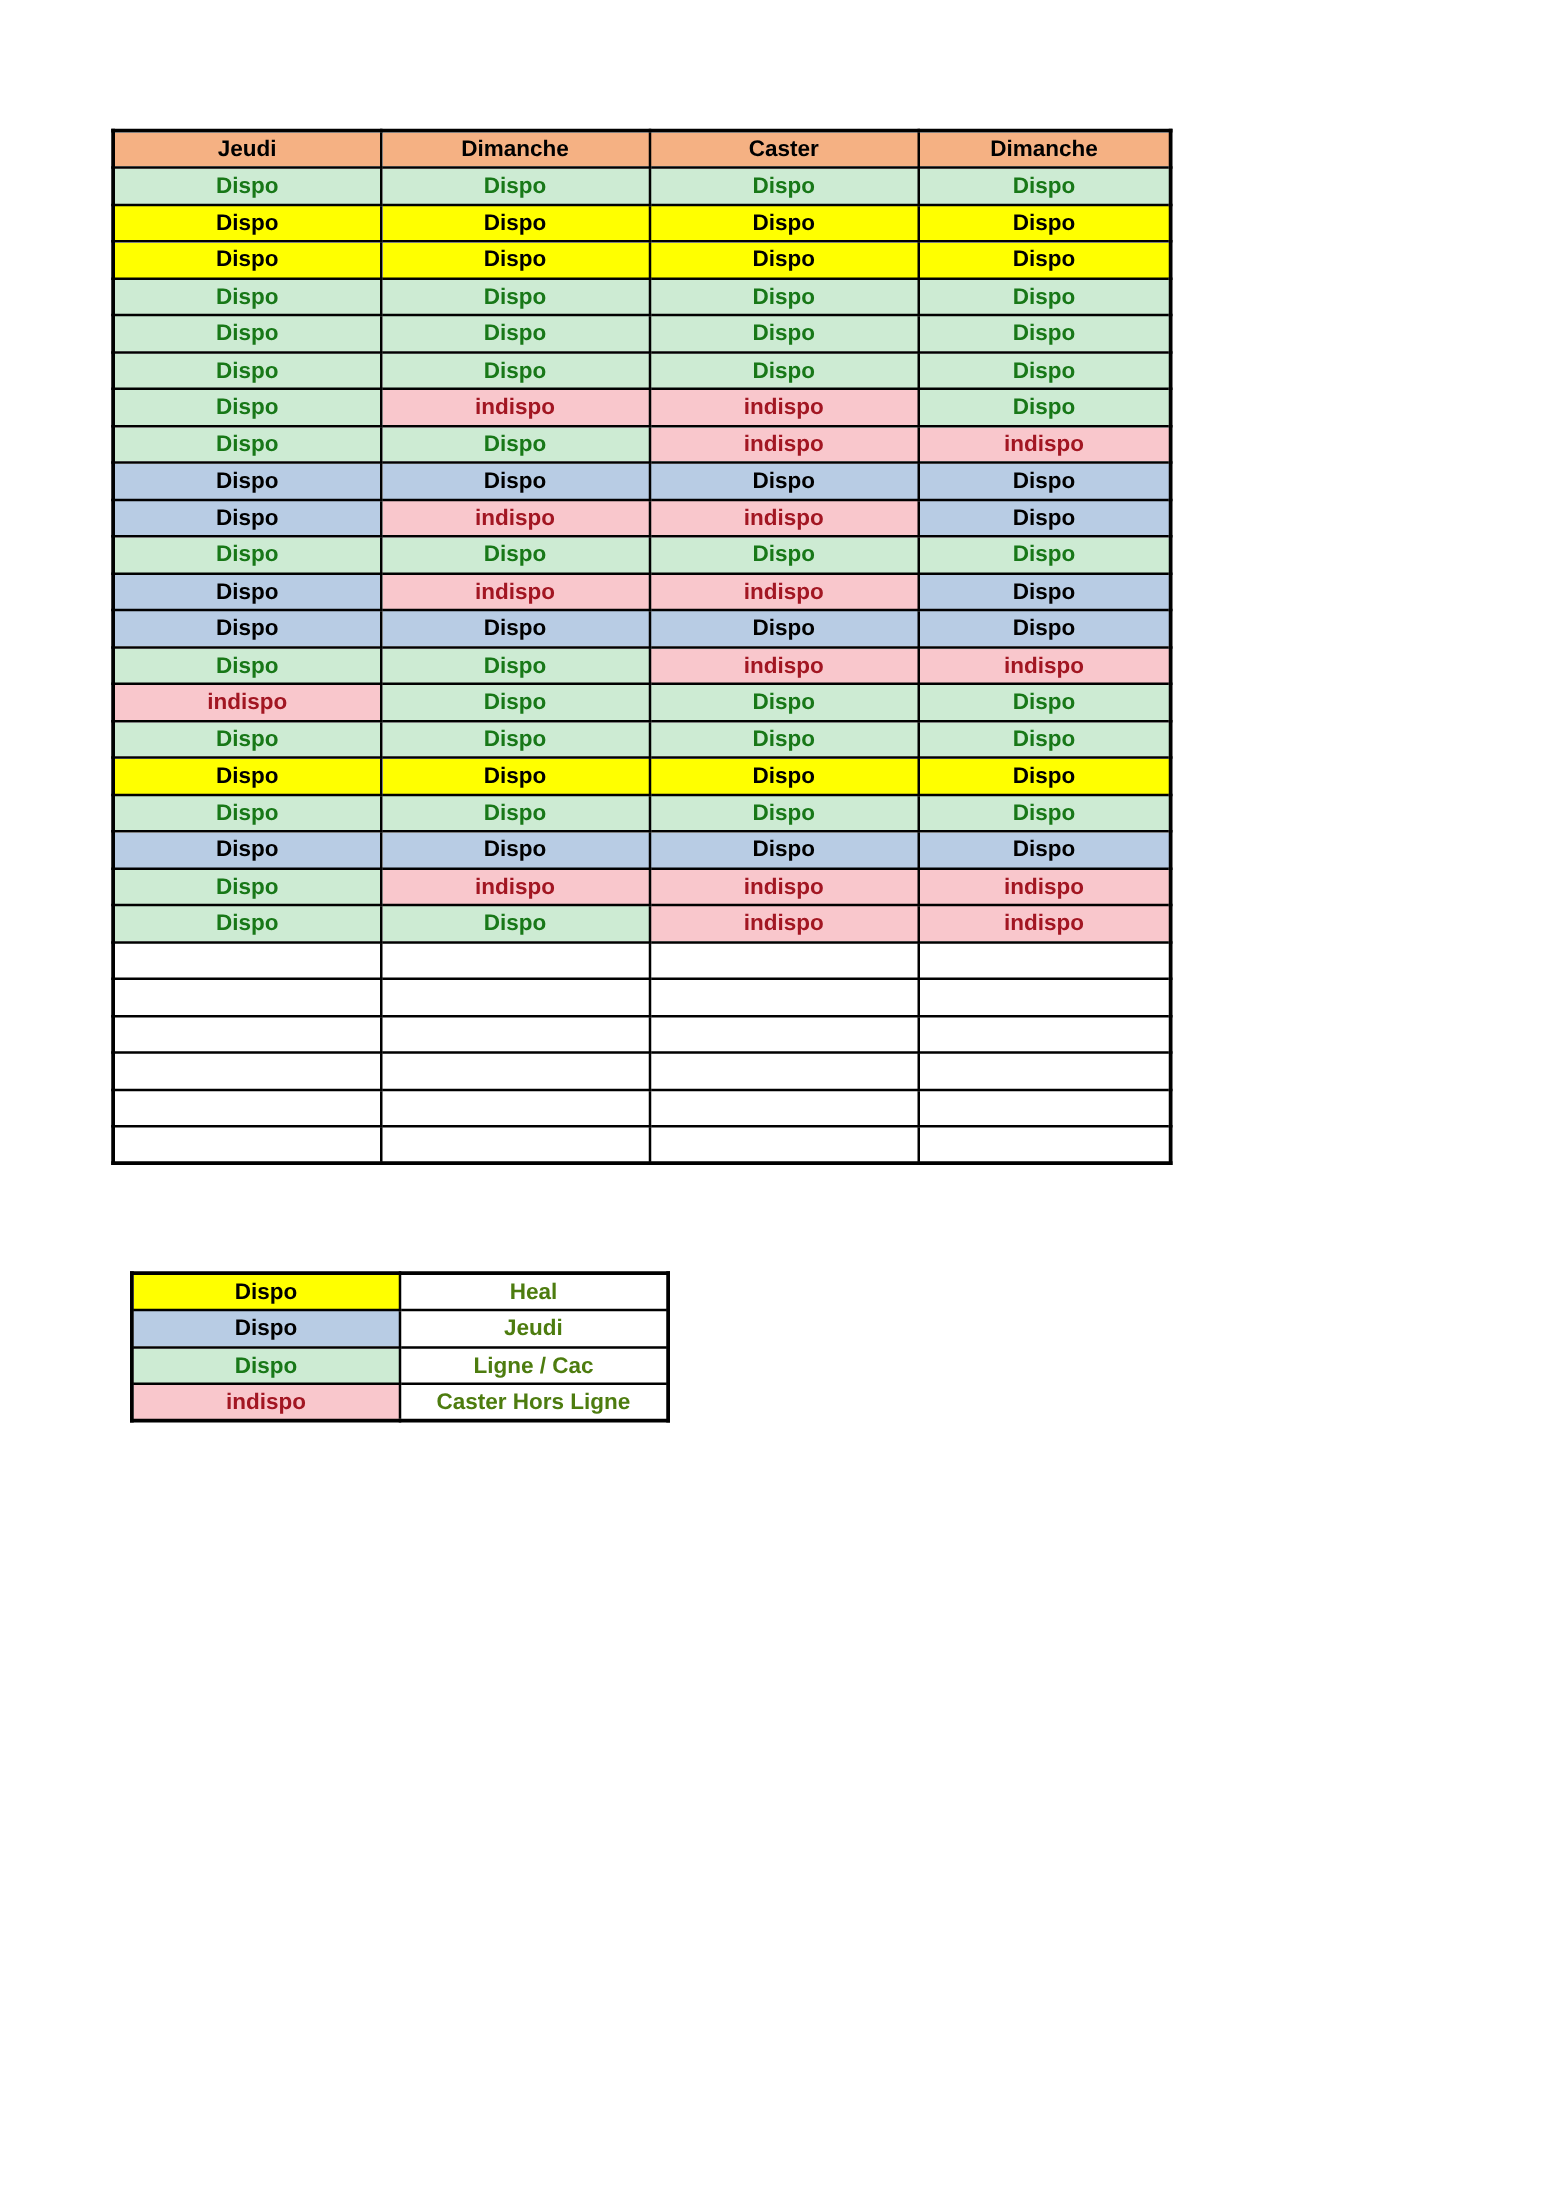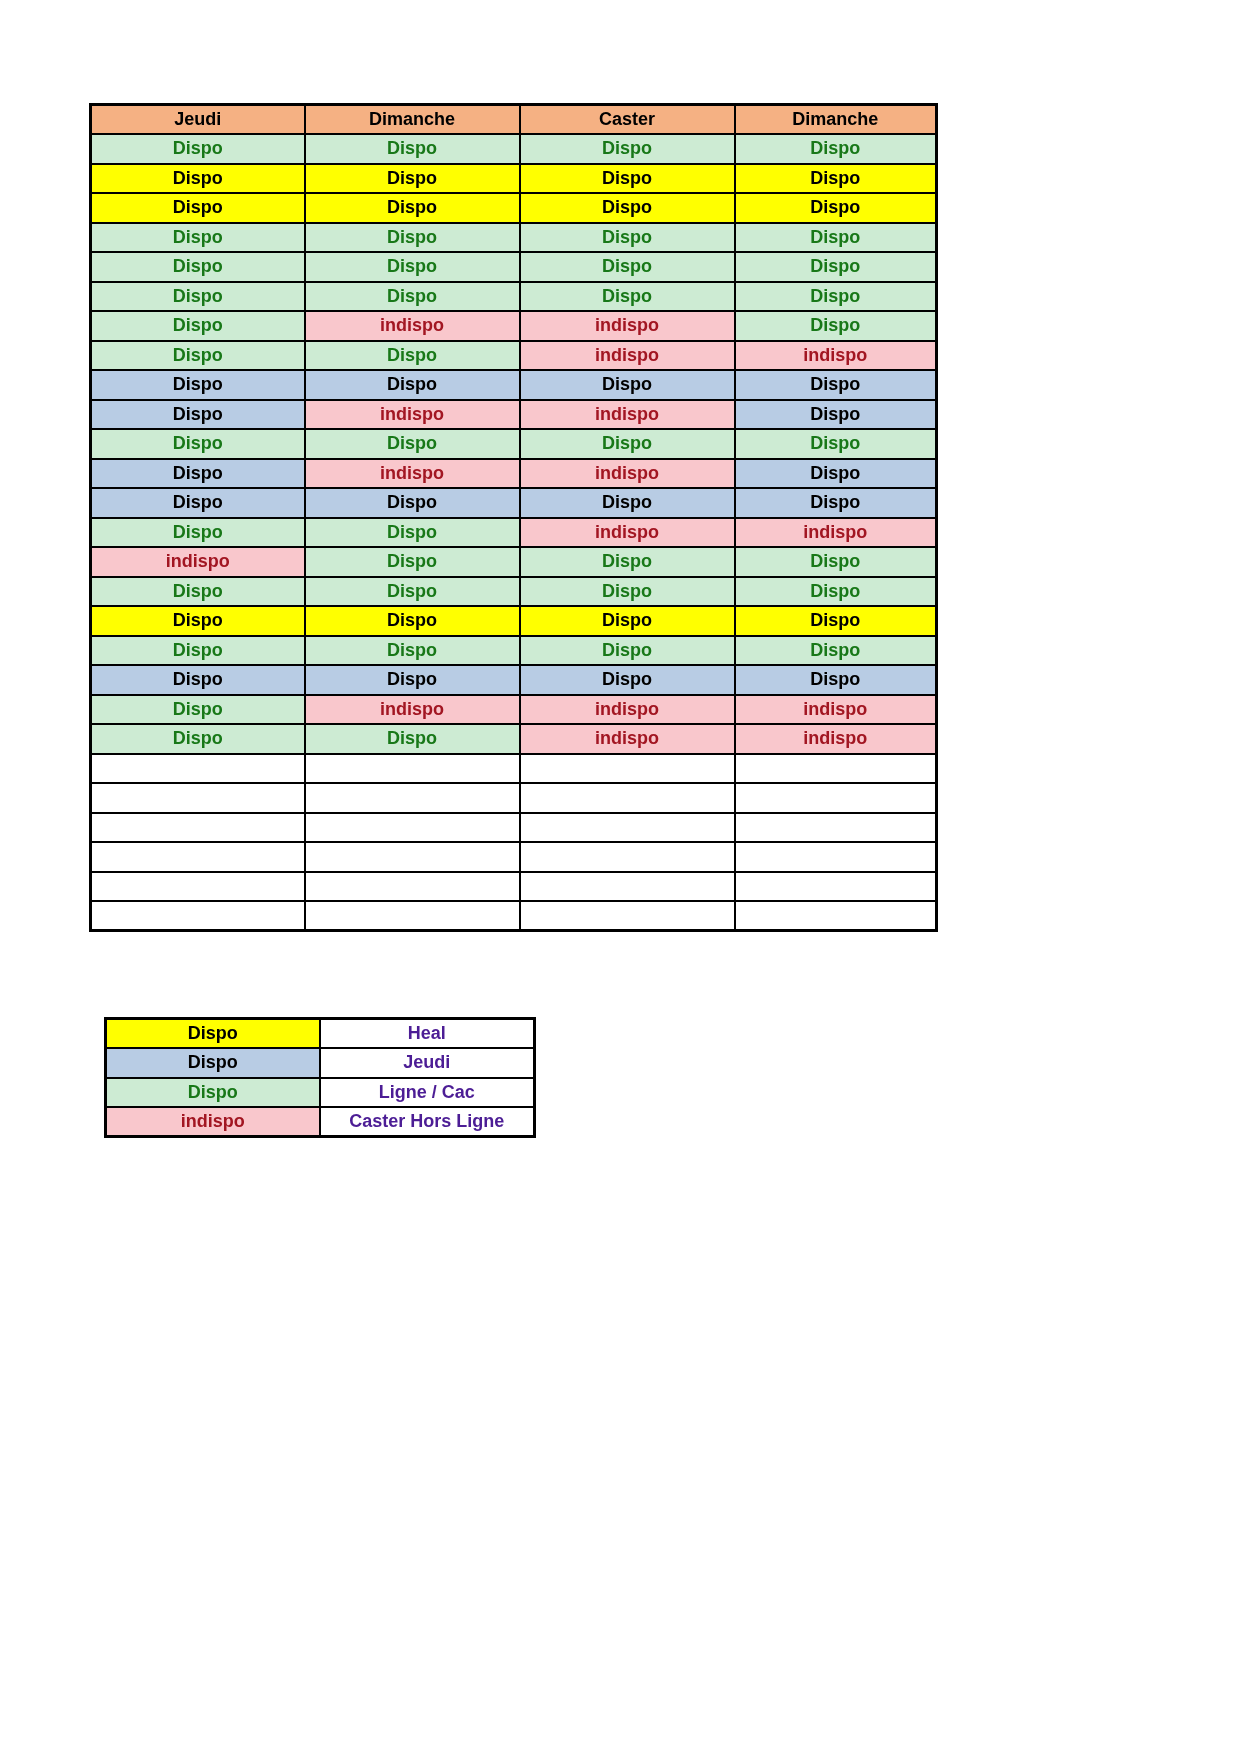--- a/index.html
+++ b/index.html
@@ -38,21 +38,21 @@
   .schedule col.c3{width:215px;}
   .schedule col.c4{width:202px;}
   .legend col.c1{width:214px;}
   .legend col.c2{width:215px;}
   th{background:var(--header-bg);color:#000;}
   .state-heal{background:var(--heal-bg);color:#000;}
   .state-tank{background:var(--tank-bg);color:#000;}
   .state-caster{background:var(--caster-bg);color:var(--caster-text);}
   .state-offline{background:var(--offline-bg);color:var(--offline-text);text-align:center;}
   .state-empty{background:#ffffff;}
-  .legend-label{background:#ffffff;color:#4c1d95;}
+  .legend-label{background:#ffffff;color:#4d7c0f;}
 </style>
 </head>
 <body>
 
 <div>
 
   <table class="schedule">
     <colgroup>
       <col class="c1">
         <col class="c2">

